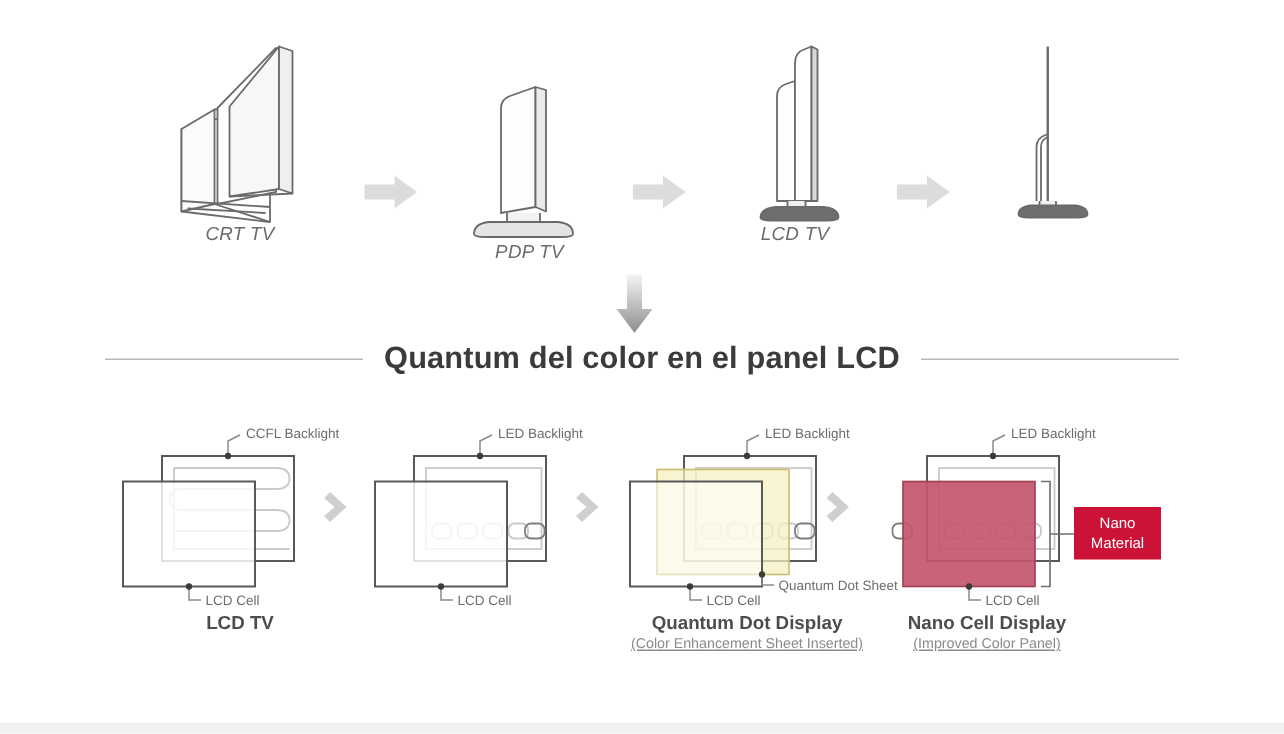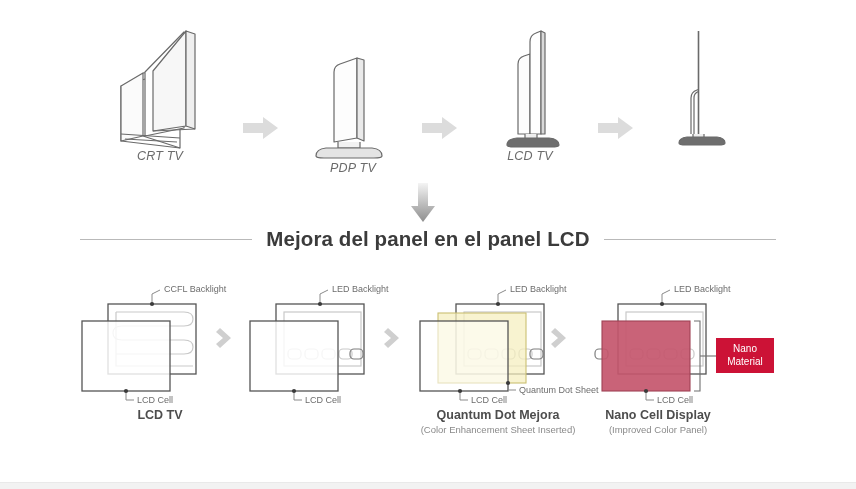--- a/index.html
+++ b/index.html
@@ -140,20 +140,21 @@
     font-weight: bold;
     color: #4d4d4d;
     line-height: 16px;
     white-space: nowrap;
   }
   .panel-sub {
     font-size: 9.5px;
     color: #8a8a8a;
     line-height: 13px;
     white-space: nowrap;
+    text-decoration: underline;
   }
   .panel-chev {
     position: absolute;
     top: 332px;
     width: 22px;
     height: 28px;
   }
 
   svg { display: block; overflow: visible; }
   .lbl {
@@ -258,21 +259,21 @@
           <stop offset="0%" stop-color="#f4f4f4"></stop>
           <stop offset="100%" stop-color="#8e8e8e"></stop>
         </linearGradient>
       </defs>
       <path d="M9 0 L19 0 L19 23 L26 23 L14 39 L2 23 L9 23 Z" fill="url(#dgrad)"></path>
     </svg>
   </div>
 
   <div class="title-band">
     <div class="title-rule left"></div>
-    <div class="section-title">Mejora del panel en el panel LCD</div>
+    <div class="section-title">Quantum del color en el panel LCD</div>
     <div class="title-rule right"></div>
   </div>
 
   <div class="panel-row">
 
     <div class="panel-item" style="left:60px;">
       <div class="panel-art">
         <svg width="200" height="128" viewBox="0 0 200 128">
 
           <rect x="48" y="28" width="88" height="70" fill="#ffffff" stroke="#555" stroke-width="1.3"></rect>
@@ -379,21 +380,21 @@
           <text class="lbl" x="73" y="127">LCD Cell</text>
 
           <g stroke="#8a8a8a" stroke-width="1" fill="none">
             <path d="M110 107 L110 114 L118 114"></path>
           </g>
           <circle cx="110" cy="107" r="2.1" fill="#3b3b3b"></circle>
           <text class="lbl" x="121" y="117">Quantum Dot Sheet</text>
         </svg>
       </div>
       <div class="panel-caption">
-        <div class="panel-name">Quantum Dot Mejora</div>
+        <div class="panel-name">Quantum Dot Display</div>
         <div class="panel-sub">(Color Enhancement Sheet Inserted)</div>
       </div>
     </div>
 
     <div class="panel-chev" style="left:550px;top:48px;">
       <svg width="22" height="28" viewBox="0 0 22 28">
         <path d="M5 4 L16 14 L5 24 L1 20 L8 14 L1 8 Z" fill="#cfcfcf"></path>
       </svg>
     </div>
 

